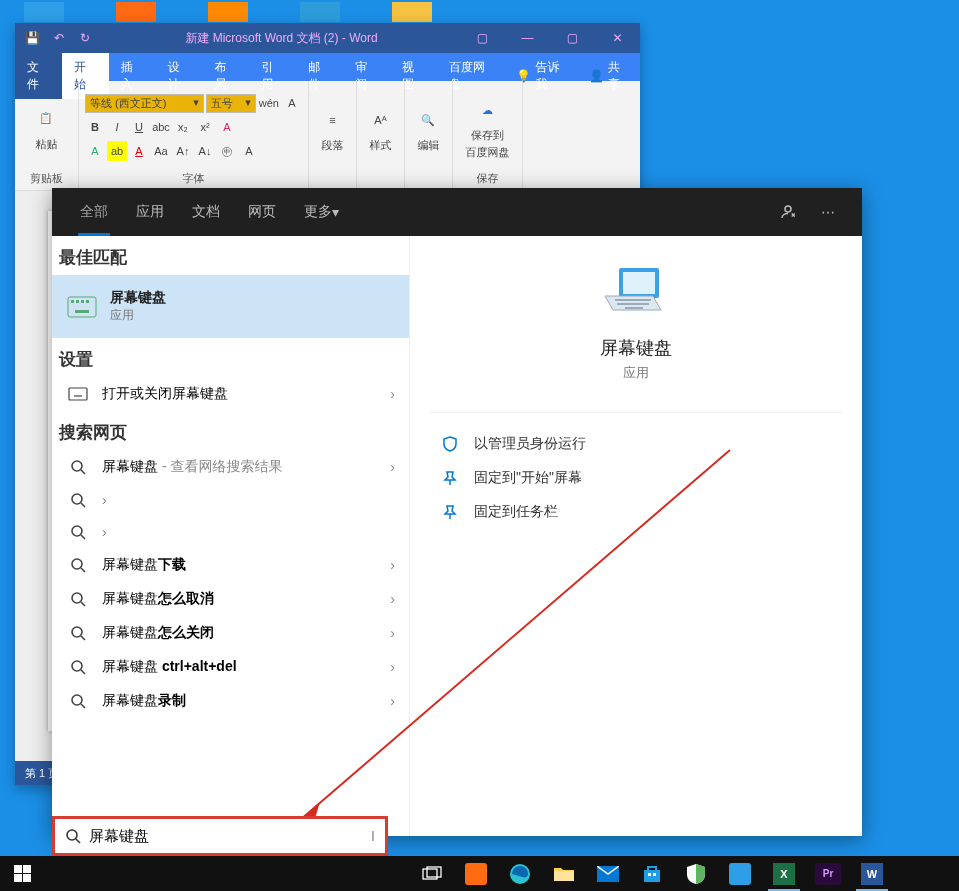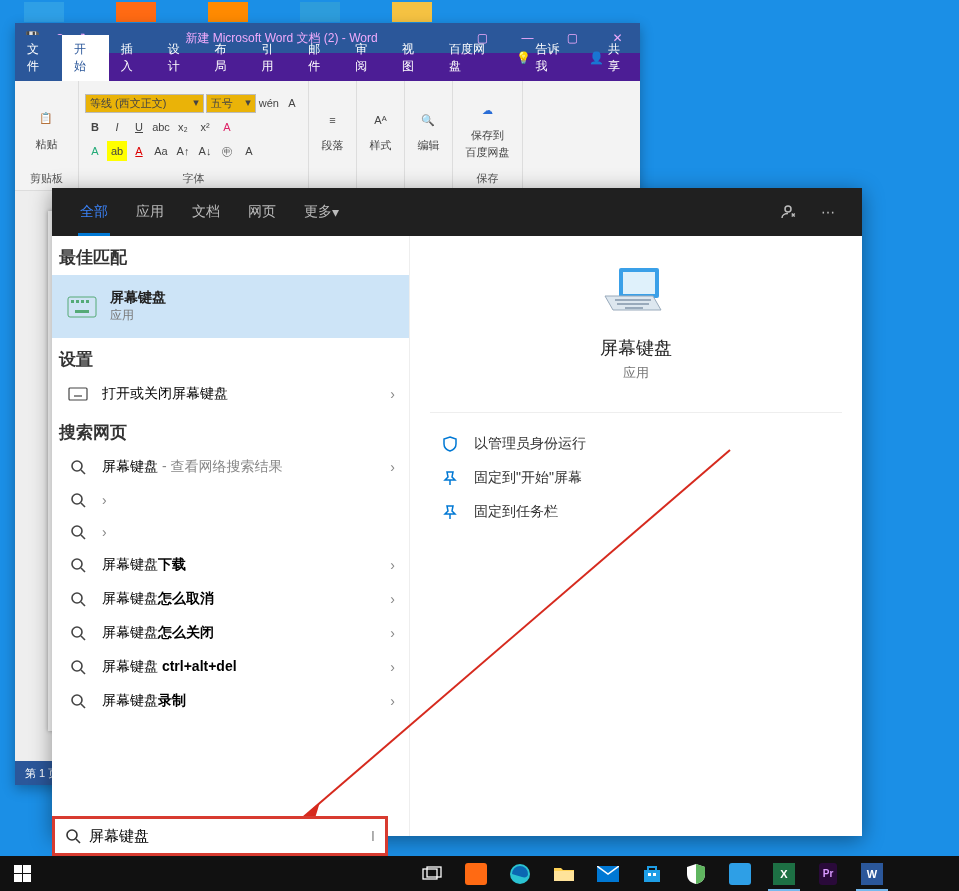--- a/index.html
+++ b/index.html
@@ -6,21 +6,21 @@
 body { width: 959px; height: 891px; background: #1b8fe6; overflow: hidden; position: relative; }
 
 
 .word-window { position: absolute; top: 23px; left: 15px; width: 625px; background: #fff; box-shadow: 0 4px 12px rgba(0,0,0,.3); }
 .word-titlebar { background: #2b579a; height: 30px; display: flex; align-items: center; color: #f0abfc; font-size: 12px; }
 .word-titlebar .qat { display: flex; align-items: center; gap: 10px; padding: 0 10px; }
 .word-titlebar .qat-icon { width: 16px; height: 16px; display: flex; align-items: center; justify-content: center; }
 .word-title { flex: 1; text-align: center; }
 .word-win-ctrl { display: flex; }
 .word-win-ctrl div { width: 45px; height: 30px; display: flex; align-items: center; justify-content: center; }
-.word-tabs { background: #4c1d95; display: flex; height: 28px; color: #fff; font-size: 12px; align-items: flex-end; }
+.word-tabs { background: #3b82f6; display: flex; height: 28px; color: #fff; font-size: 12px; align-items: flex-start; }
 .word-tab { padding: 6px 12px; cursor: pointer; }
 .word-tab.file { background: #2b579a; }
 .word-tab.active { background: #fff; color: #2b579a; }
 .word-tabs .spacer { flex: 1; }
 .word-tabs .r { padding: 6px 10px; display: flex; align-items: center; gap: 4px; }
 .word-ribbon { background: #f3f3f3; height: 110px; display: flex; border-bottom: 1px solid #ddd; font-size: 11px; color: #444; }
 .ribbon-group { border-right: 1px solid #ddd; padding: 4px 6px; display: flex; flex-direction: column; align-items: center; }
 .ribbon-group .content { flex: 1; display: flex; align-items: center; justify-content: center; flex-direction: column; }
 .ribbon-group .label { font-size: 11px; color: #555; padding-top: 2px; }
 .ribbon-big-btn { display: flex; flex-direction: column; align-items: center; gap: 2px; padding: 4px; }
@@ -30,21 +30,21 @@
 .font-sel { border: 1px solid #bbb; background: #eab308; padding: 1px 4px; font-size: 11px; flex:1; display:flex; justify-content:space-between; align-items:flex-start; }
 .font-btn { min-width: 20px; height: 20px; display: flex; align-items: center; justify-content: center; border: 1px solid transparent; }
 .word-doc { background: #eee; height: 570px; position: relative; padding: 20px; }
 .word-page { background: #fff; margin: 0 auto; width: 560px; min-height: 520px; box-shadow: 0 0 4px rgba(0,0,0,.3); padding: 60px 50px; font-size: 14px; }
 .word-status { background: #2b579a; color: #fff; height: 24px; font-size: 11px; display: flex; align-items: center; padding: 0 10px; }
 
 
 .search-panel { position: absolute; top: 188px; left: 52px; width: 810px; height: 648px; background: #fff; box-shadow: 0 4px 20px rgba(0,0,0,.4); display: flex; flex-direction: column; }
 .sp-tabs { background: #202020; height: 48px; display: flex; align-items: center; color: #bbb; font-size: 14px; padding: 0 14px; }
 .sp-tab { padding: 0 14px; height: 100%; display: flex; align-items: center; cursor: pointer; position: relative; }
-.sp-tab.active { color: #3b82f6; font-family: Liberation Serif, serif; }
+.sp-tab.active { color: #a3a3a3; font-family: Liberation Serif, serif; }
 .sp-tab.active::after { content: ""; position: absolute; left: 12px; right: 12px; bottom: 0; height: 3px; background: #0078d4; }
 .sp-tabs .spacer { flex: 1; }
 .sp-tabs .ricon { width: 40px; display: flex; justify-content: center; color: #bbb; }
 .sp-body { flex: 1; display: flex; overflow: hidden; }
 .sp-left { width: 358px; border-right: 1px solid #eee; font-size: 14px; overflow: auto; }
 .sp-section-h { padding: 10px 7px 6px; font-size: 17px; color: #333; font-weight: 600; }
 .sp-item { display: flex; align-items: center; padding: 8px 14px; gap: 12px; cursor: pointer; position: relative; }
 .sp-item.sel { background: #cde4f7; }
 .sp-item .ico { width: 24px; display: flex; justify-content: center; color: #555; }
 .sp-item .txt { flex: 1; }
@@ -469,19 +469,19 @@
       </svg>
     </div>
   <div class="tb-item">
       <div style="width:22px;height:22px;background:#2e9fe6;border-radius:3px"></div>
     </div>
   <div class="tb-item">
       <div style="width:22px;height:22px;background:#1d7044;color:#fff;display:flex;align-items:center;justify-content:center;font-size:11px;font-weight:bold">X</div>
       <div class="strip"></div>
     </div>
   <div class="tb-item">
-      <div style="width:18px;height:22px;background:#2a0a3a;color:#d99bff;display:flex;align-items:center;justify-content:center;font-size:10px;font-weight:bold;border-radius:3px">Pr</div>
+      <div style="width:26px;height:22px;background:#2a0a3a;color:#d99bff;display:flex;align-items:center;justify-content:center;font-size:10px;font-weight:bold;border-radius:3px">Pr</div>
     </div>
   <div class="tb-item">
       <div style="width:22px;height:22px;background:#2b579a;color:#fff;display:flex;align-items:center;justify-content:center;font-size:11px;font-weight:bold">W</div>
       <div class="strip"></div>
     </div>
 </div>
 
 </body></html>

